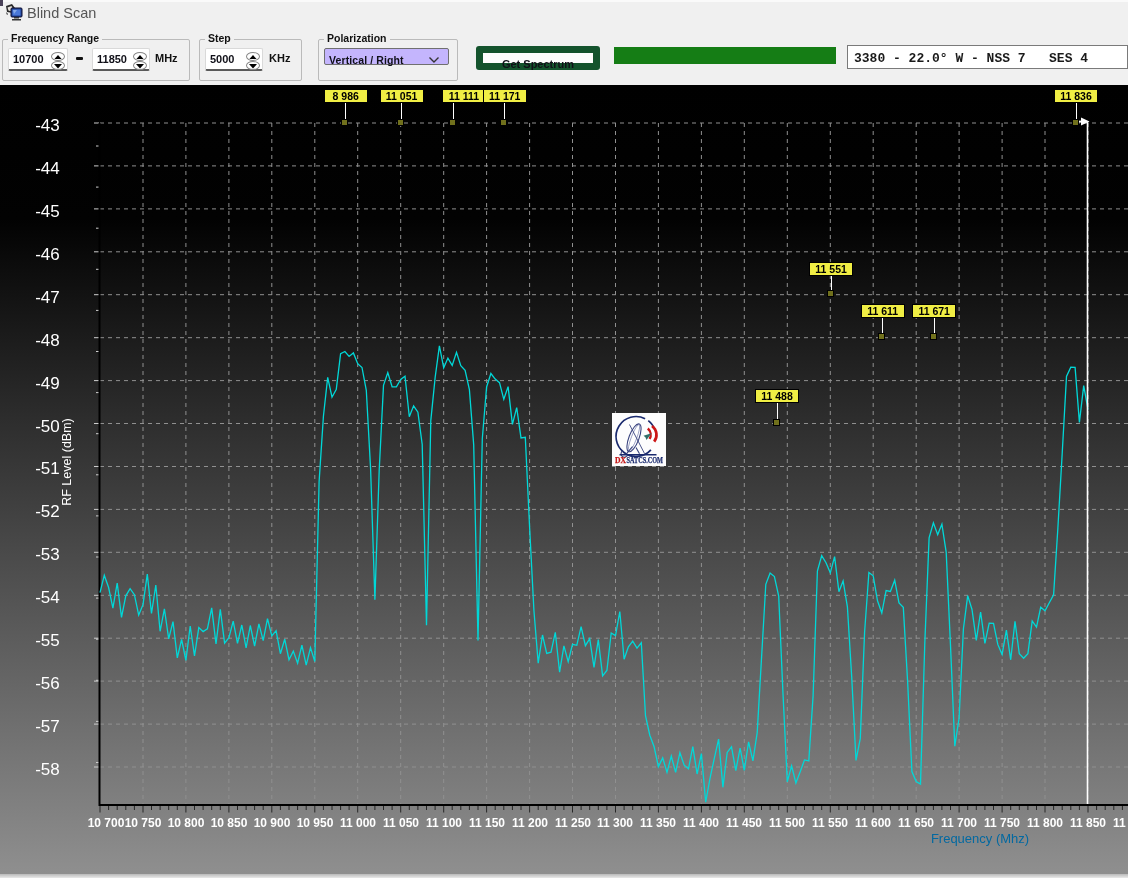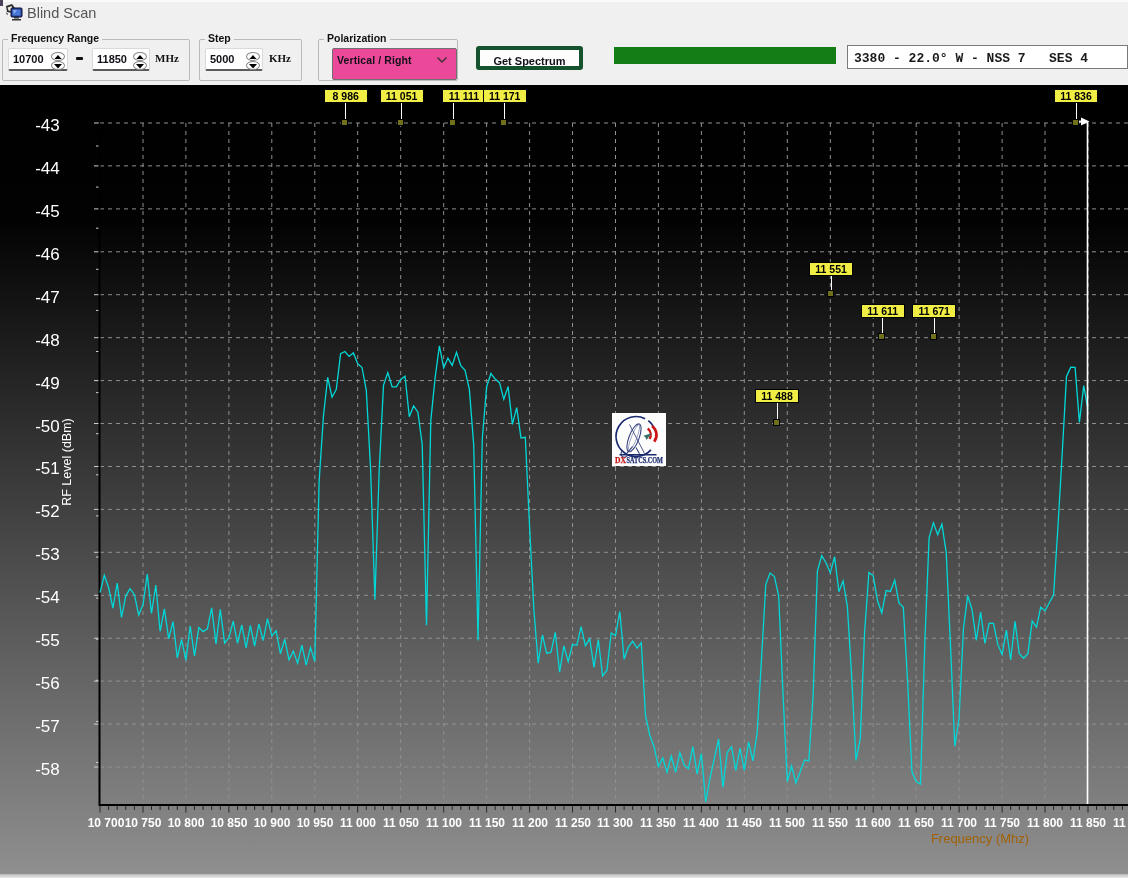--- a/index.html
+++ b/index.html
@@ -8,40 +8,40 @@
 #title { position:absolute; left:27px; top:5px; font-size:14.5px; color:#565656; }
 .group { position:absolute; top:39px; height:42px; border:1px solid #bababa; border-radius:2px; }
 .glabel { position:absolute; top:32px; font-size:10.5px; font-weight:700; color:#111;
   background:#f0f0f0; padding:0 3px; }
 .spin { position:absolute; top:48px; height:23px; background:#fff;
   border:1px solid #d9d9d9; border-bottom:2px solid #5a5a5a; border-radius:2px; }
 .spin .val { position:absolute; left:4px; top:4px; font-size:11px; font-weight:700; color:#101018; }
 .sbtn { position:absolute; right:2px; width:14px; height:9px; background:#fff;
   border:1px solid #888; border-radius:50%; }
 .sbtn svg { display:block; margin:2px auto 0; }
-.unit { position:absolute; top:52px; font-size:11px; font-weight:700; color:#111;font-family:Liberation Serif, serif; }
-#combo { position:absolute; left:332px; top:48px; width:125px; height:32px; background:#ec4899;
+.unit { position:absolute; top:52px; font-size:11px; font-weight:700; color:#111; }
+#combo { position:absolute; left:324px; top:48px; width:125px; height:17px; background:#c4b5fd;
   border:1px solid #707070; border-radius:2px; }
 #combo span { position:absolute; left:4px; top:4.5px; font-size:10.5px; font-weight:600; color:#101018; letter-spacing:0.1px; }
-#btn { position:absolute; left:476px; top:46px; width:107px; height:24px; background:#fdfdfd;
-  border:4px solid #14532d; border-radius:3px; text-align:center; font-size:11px; font-weight:700;
+#btn { position:absolute; left:476px; top:46px; width:124px; height:24px; background:#fdfdfd;
+  border:7px solid #14532d; border-radius:3px; text-align:center; font-size:11px; font-weight:700;
   color:#101018; line-height:23px; }
 #pbar { position:absolute; left:614px; top:47px; width:222px; height:17px; background:#157d15; }
 #tbox { position:absolute; left:847px; top:45px; width:281px; height:24px; background:#fff;
   border:1px solid #7a7a7a; }
 #tbox span { position:absolute; left:6px; top:4.5px; font-family:"Liberation Mono", monospace;
   font-size:13px; font-weight:700; color:#1a1a1a; white-space:pre; }
 #chart { position:absolute; left:0; top:85px; width:1128px; height:789px;
   background:linear-gradient(180deg, #000 0%, #020202 17%, #8f8f8f 100%); overflow:hidden; }
 svg.main { position:absolute; left:0; top:0; }
 .ylab { position:absolute; width:95px; text-align:center; font-size:17px; color:#fff; }
 .xlab { position:absolute; top:816px; width:60px; text-align:center; font-size:12px;
   font-weight:700; color:#fff; }
 #freqlab { position:absolute; left:900px; top:831px; width:160px; text-align:center;
-  font-size:13px; color:#a16207; }
+  font-size:13px; color:#0369a1; }
 #rflab { position:absolute; left:22px; top:455px; width:89px; font-size:12.5px; color:#fff;
   transform:rotate(-90deg); transform-origin:center; text-align:center; }
 .mbox { position:absolute; width:44px; height:14px; background:#f0ee44; border:1px solid #000;
   color:#000; font-size:10.5px; font-weight:700; text-align:center; line-height:12px; }
 .mline { position:absolute; width:1.3px; background:#fff; }
 .msq { position:absolute; width:7px; height:7px; background:#70701c; border:1px solid #000; }
 #botedge { position:absolute; left:0; top:874px; width:1128px; height:4px;
   background:linear-gradient(180deg,#b9b9b9,#e9e9e9); }
 #logo { position:absolute; left:612px; top:413px; width:54px; height:53px; background:#fdfdfd; }
 </style></head>

